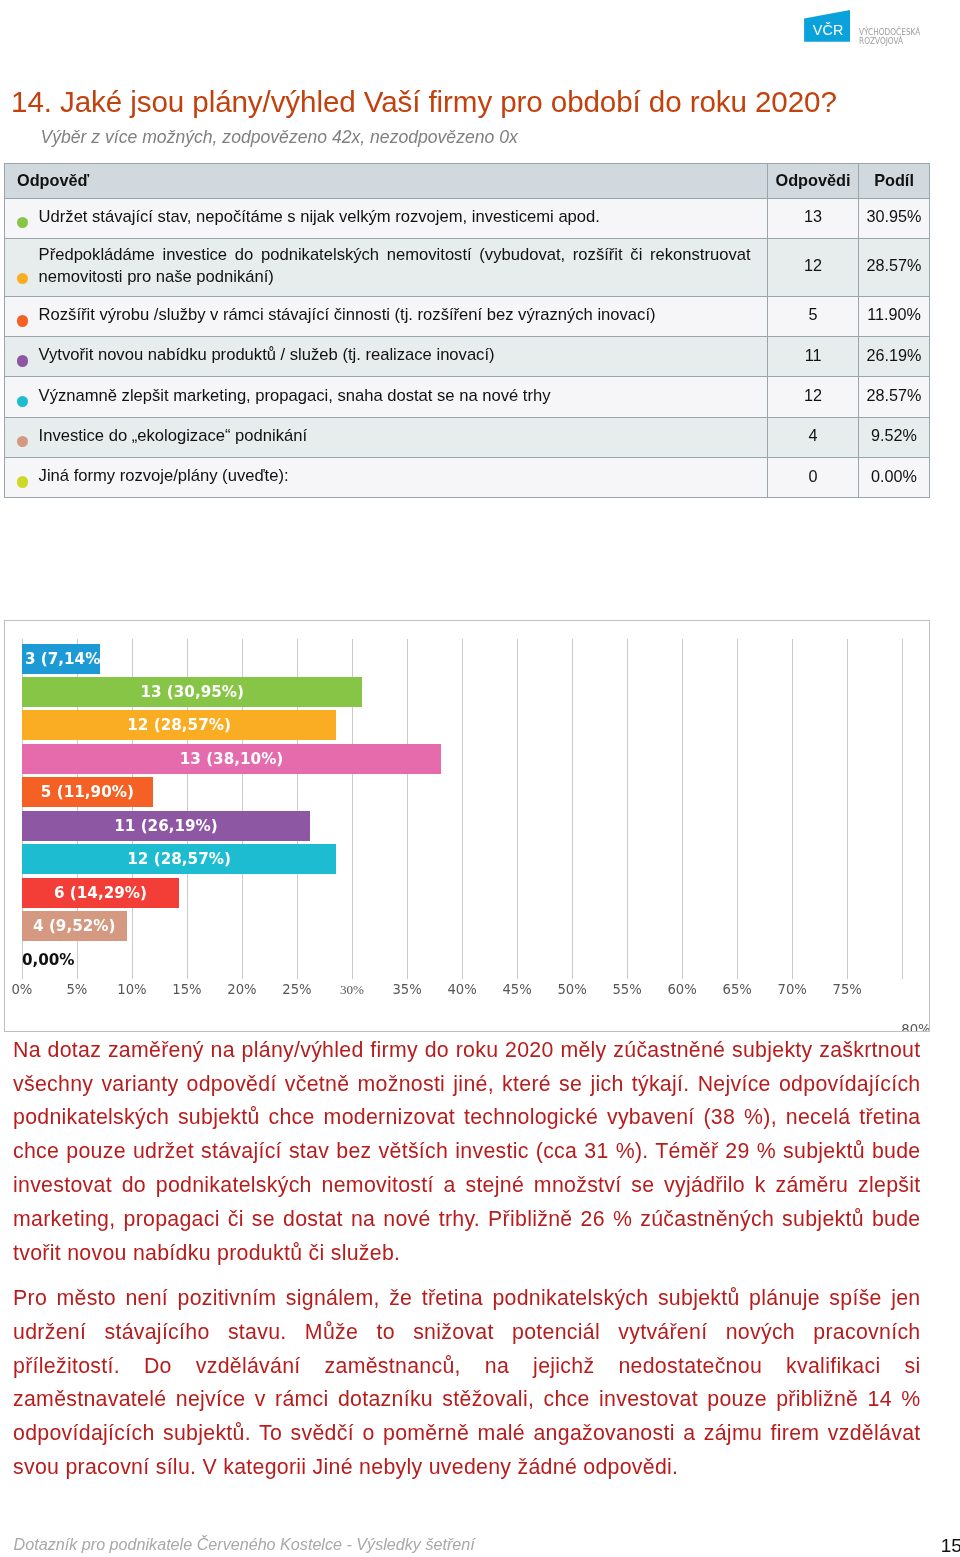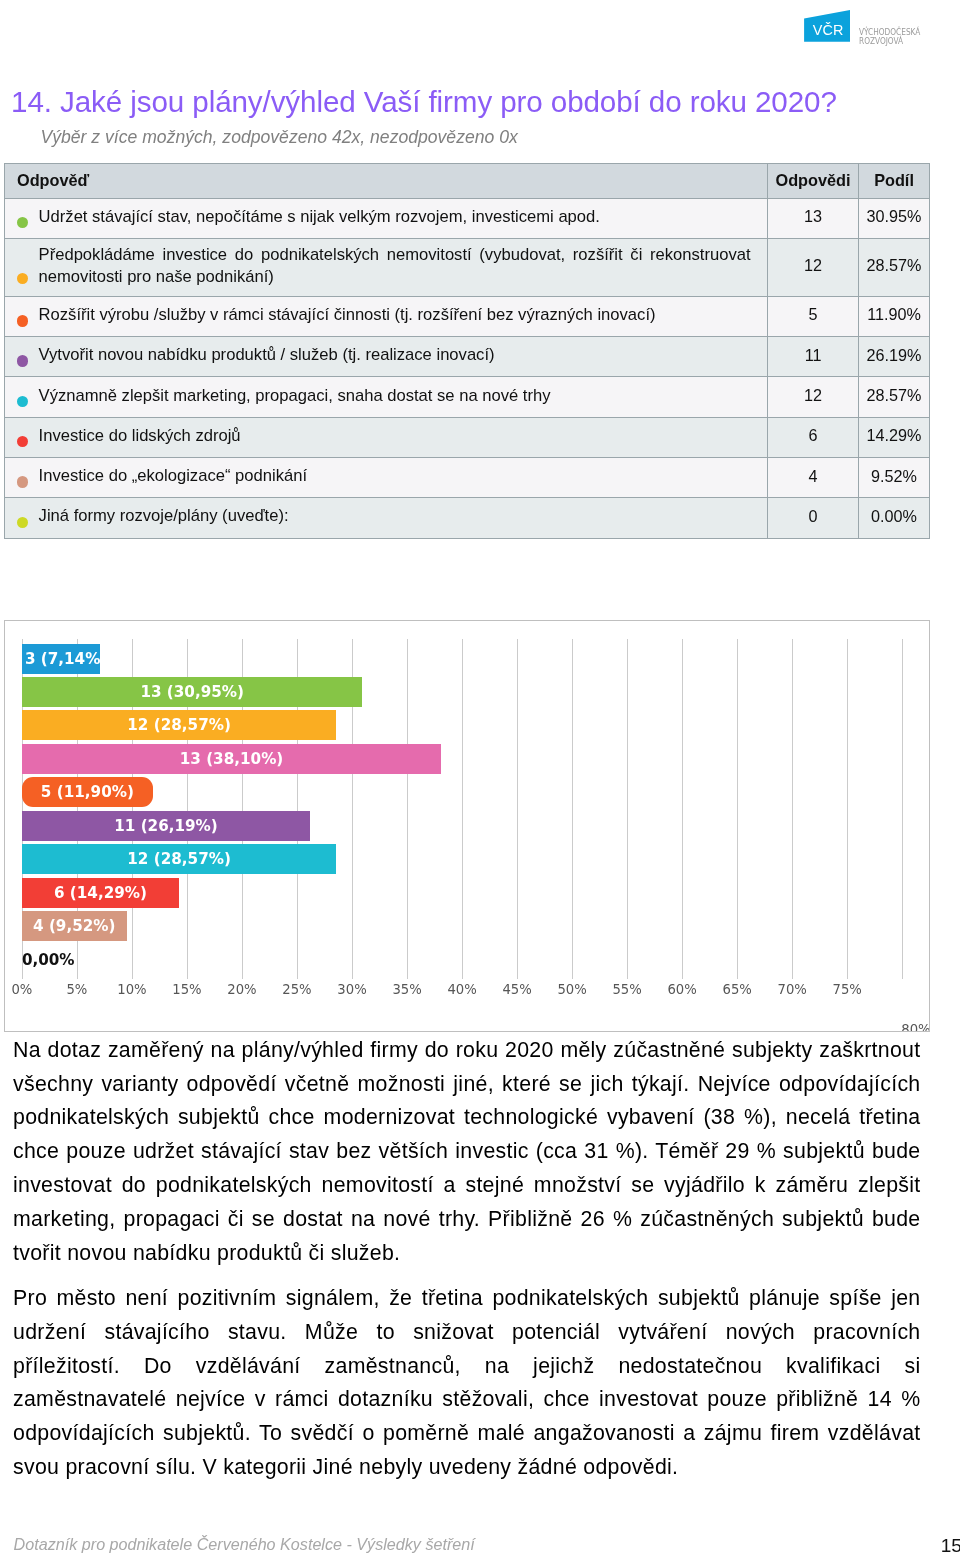--- a/index.html
+++ b/index.html
@@ -8,21 +8,21 @@
 
   
   .logo{position:absolute;left:804px;top:9px;width:120px;height:36px;}
   .logo-mark{position:absolute;left:0;top:0;width:47px;height:33px;}
   .logo-mark svg{display:block;}
   .logo-text{position:absolute;left:55.3px;top:19.3px;color:#9b9b9b;font-family:"DejaVu Sans",sans-serif;
              font-stretch:condensed;font-size:9.4px;letter-spacing:0px;line-height:8.6px;font-weight:400;white-space:nowrap;
              transform:scaleX(0.875);transform-origin:0 0;}
 
   
-  .title{position:absolute;left:11.1px;top:84.5px;font-size:29.6px;line-height:33px;color:#8b5cf6;font-weight:400;letter-spacing:-0.1px;white-space:nowrap;}
+  .title{position:absolute;left:11.1px;top:84.5px;font-size:29.6px;line-height:33px;color:#c2410c;font-weight:400;letter-spacing:-0.1px;white-space:nowrap;}
   .subtitle{position:absolute;left:40.5px;top:126.9px;font-size:17.6px;line-height:20px;color:#808080;font-style:italic;font-weight:400;white-space:nowrap;}
 
   
   .tbl{position:absolute;left:4px;top:162.5px;width:924.6px;border-collapse:collapse;table-layout:fixed;}
   .tbl td,.tbl th{border:1px solid #9aa6ab;padding:0;vertical-align:middle;box-sizing:border-box;}
   .tbl thead th{background:#d2d9de;height:35px;font-size:16.3px;font-weight:700;color:#111;}
   .th-answer{text-align:left;padding-left:12px !important;}
   .th-count,.th-share{text-align:center;}
   .tbl tbody tr td{height:40.3px;}
   .tbl tbody tr.two td{height:58px;}
@@ -40,21 +40,21 @@
   .gridline{position:absolute;top:18px;width:1px;height:340px;background:#cbcbcb;}
   .barrow{position:absolute;height:30px;overflow:hidden;}
   .bar{position:absolute;left:0;top:0;height:100%;}
   .barlabel{position:absolute;top:0;height:100%;display:flex;align-items:center;justify-content:center;
             color:#fff;font-family:"DejaVu Sans",sans-serif;font-size:15.2px;font-weight:700;white-space:nowrap;letter-spacing:0px;padding-bottom:1px;}
   .barlabel.zero{color:#111;justify-content:flex-start;}
   .barlabel.overflow{justify-content:flex-start;padding-left:3px;}
   .xtick{position:absolute;top:361px;font-family:"DejaVu Sans",sans-serif;font-size:13.2px;color:#565656;transform:translateX(-50%);white-space:nowrap;}
 
   
-  .para{position:absolute;left:13px;width:907.5px;font-size:21.3px;color:#000000;letter-spacing:0.3px;}
+  .para{position:absolute;left:13px;width:907.5px;font-size:21.3px;color:#b91c1c;letter-spacing:0.3px;}
   .para.p1{top:1033.8px;}
   .para.p2{top:1282px;}
   .tline{height:33.8px;line-height:33.8px;text-align:justify;text-align-last:justify;white-space:pre-wrap;}
   .tline.last{text-align:left;text-align-last:left;}
 
   
   .footer-text{position:absolute;left:13.6px;top:1536px;font-size:16.15px;line-height:16.5px;color:#a8a8a8;font-style:italic;white-space:nowrap;}
   .footer-page{position:absolute;left:940.8px;top:1536px;font-size:19px;line-height:19px;color:#111;white-space:nowrap;}
 </style>
 </head>
@@ -109,25 +109,20 @@
         </tr>
         <tr>
           <td class="c-label"><span class="bullet" style="background: rgb(142, 87, 164);"></span><span>Vytvořit novou nabídku produktů / služeb (tj. realizace inovací)</span></td>
           <td class="c-count">11</td>
           <td class="c-share">26.19%</td>
         </tr>
         <tr>
           <td class="c-label"><span class="bullet" style="background: rgb(29, 188, 209);"></span><span>Významně zlepšit marketing, propagaci, snaha dostat se na nové trhy</span></td>
           <td class="c-count">12</td>
           <td class="c-share">28.57%</td>
-        </tr>
-        <tr>
-          <td class="c-label"><span class="bullet" style="background: rgb(242, 62, 54);"></span><span>Investice do lidských zdrojů</span></td>
-          <td class="c-count">6</td>
-          <td class="c-share">14.29%</td>
         </tr>
         <tr>
           <td class="c-label"><span class="bullet" style="background: rgb(213, 152, 128);"></span><span>Investice do „ekologizace“ podnikání</span></td>
           <td class="c-count">4</td>
           <td class="c-share">9.52%</td>
         </tr>
         <tr>
           <td class="c-label"><span class="bullet" style="background: rgb(205, 217, 37);"></span><span>Jiná formy rozvoje/plány (uveďte):</span></td>
           <td class="c-count">0</td>
           <td class="c-share">0.00%</td>
@@ -163,21 +158,21 @@
           <div class="barlabel" style="left: 0px; width: 100%;">13 (30,95%)</div>
         </div>
         <div class="barrow" style="top: 89.9px; left: 16.9px; width: 314.384px;">
           <div class="bar" style="width: 100%; background: rgb(250, 173, 34);"></div>
           <div class="barlabel" style="left: 0px; width: 100%;">12 (28,57%)</div>
         </div>
         <div class="barrow" style="top: 123.35px; left: 16.9px; width: 419.252px;">
           <div class="bar" style="width: 100%; background: rgb(229, 107, 173);"></div>
           <div class="barlabel" style="left: 0px; width: 100%;">13 (38,10%)</div>
         </div>
-        <div class="barrow" style="top: 156.8px; left: 16.9px; width: 130.948px; border-radius: 11px;">
+        <div class="barrow" style="top: 156.8px; left: 16.9px; width: 130.948px;">
           <div class="bar" style="width: 100%; background: rgb(245, 96, 36);"></div>
           <div class="barlabel" style="left: 0px; width: 100%;">5 (11,90%)</div>
         </div>
         <div class="barrow" style="top: 190.25px; left: 16.9px; width: 288.195px;">
           <div class="bar" style="width: 100%; background: rgb(142, 87, 164);"></div>
           <div class="barlabel" style="left: 0px; width: 100%;">11 (26,19%)</div>
         </div>
         <div class="barrow" style="top: 223.7px; left: 16.9px; width: 314.384px;">
           <div class="bar" style="width: 100%; background: rgb(29, 188, 209);"></div>
           <div class="barlabel" style="left: 0px; width: 100%;">12 (28,57%)</div>
@@ -192,21 +187,21 @@
         </div>
         <div class="barrow" style="top: 324.05px; left: 16.9px; width: 120px;">
           <div class="barlabel zero" style="left: 0px; width: 100%;">0,00%</div>
         </div>
         <div class="xtick" style="left: 16.9px;">0%</div>
         <div class="xtick" style="left: 71.92px;">5%</div>
         <div class="xtick" style="left: 126.94px;">10%</div>
         <div class="xtick" style="left: 181.96px;">15%</div>
         <div class="xtick" style="left: 236.98px;">20%</div>
         <div class="xtick" style="left: 292px;">25%</div>
-        <div class="xtick" style="left: 347.02px;">30%</div>
+        <div class="xtick" style="left: 347.02px; font-family: Liberation Serif, serif;">30%</div>
         <div class="xtick" style="left: 402.04px;">35%</div>
         <div class="xtick" style="left: 457.06px;">40%</div>
         <div class="xtick" style="left: 512.08px;">45%</div>
         <div class="xtick" style="left: 567.1px;">50%</div>
         <div class="xtick" style="left: 622.12px;">55%</div>
         <div class="xtick" style="left: 677.14px;">60%</div>
         <div class="xtick" style="left: 732.16px;">65%</div>
         <div class="xtick" style="left: 787.18px;">70%</div>
         <div class="xtick" style="left: 842.2px;">75%</div>
         <div class="xtick" style="left: 911px; margin-top: 40px;">80%</div>

